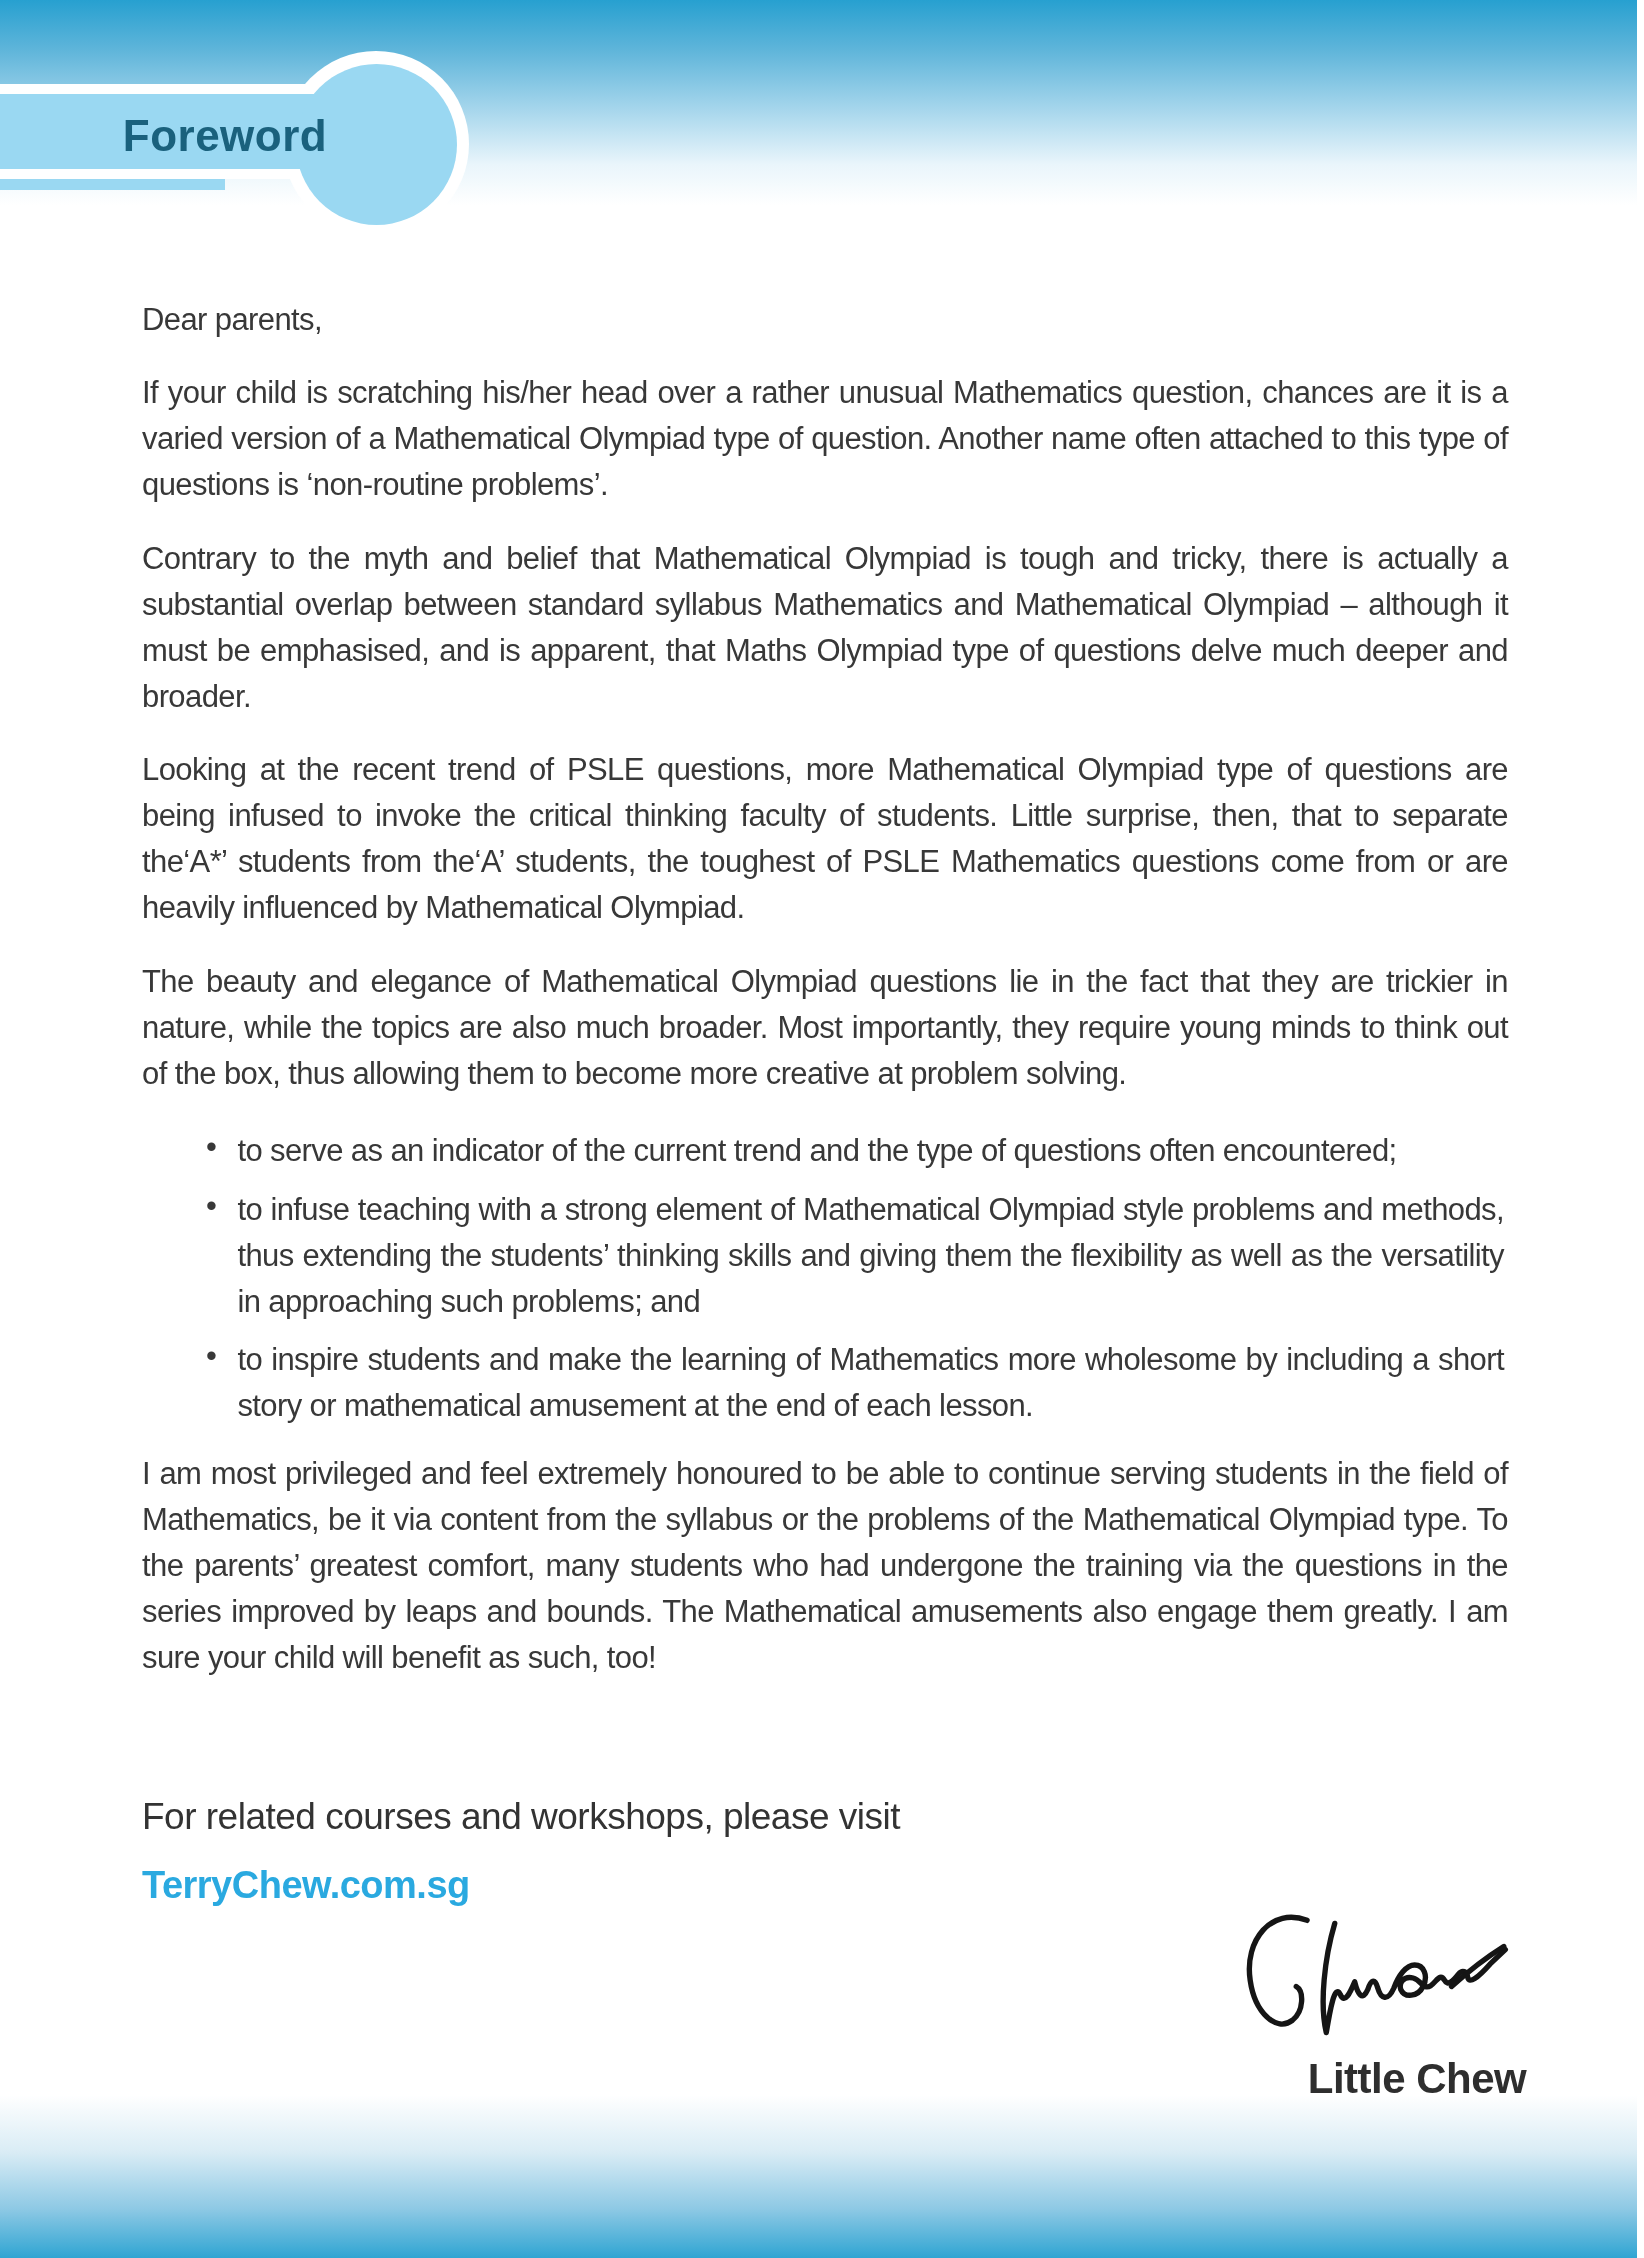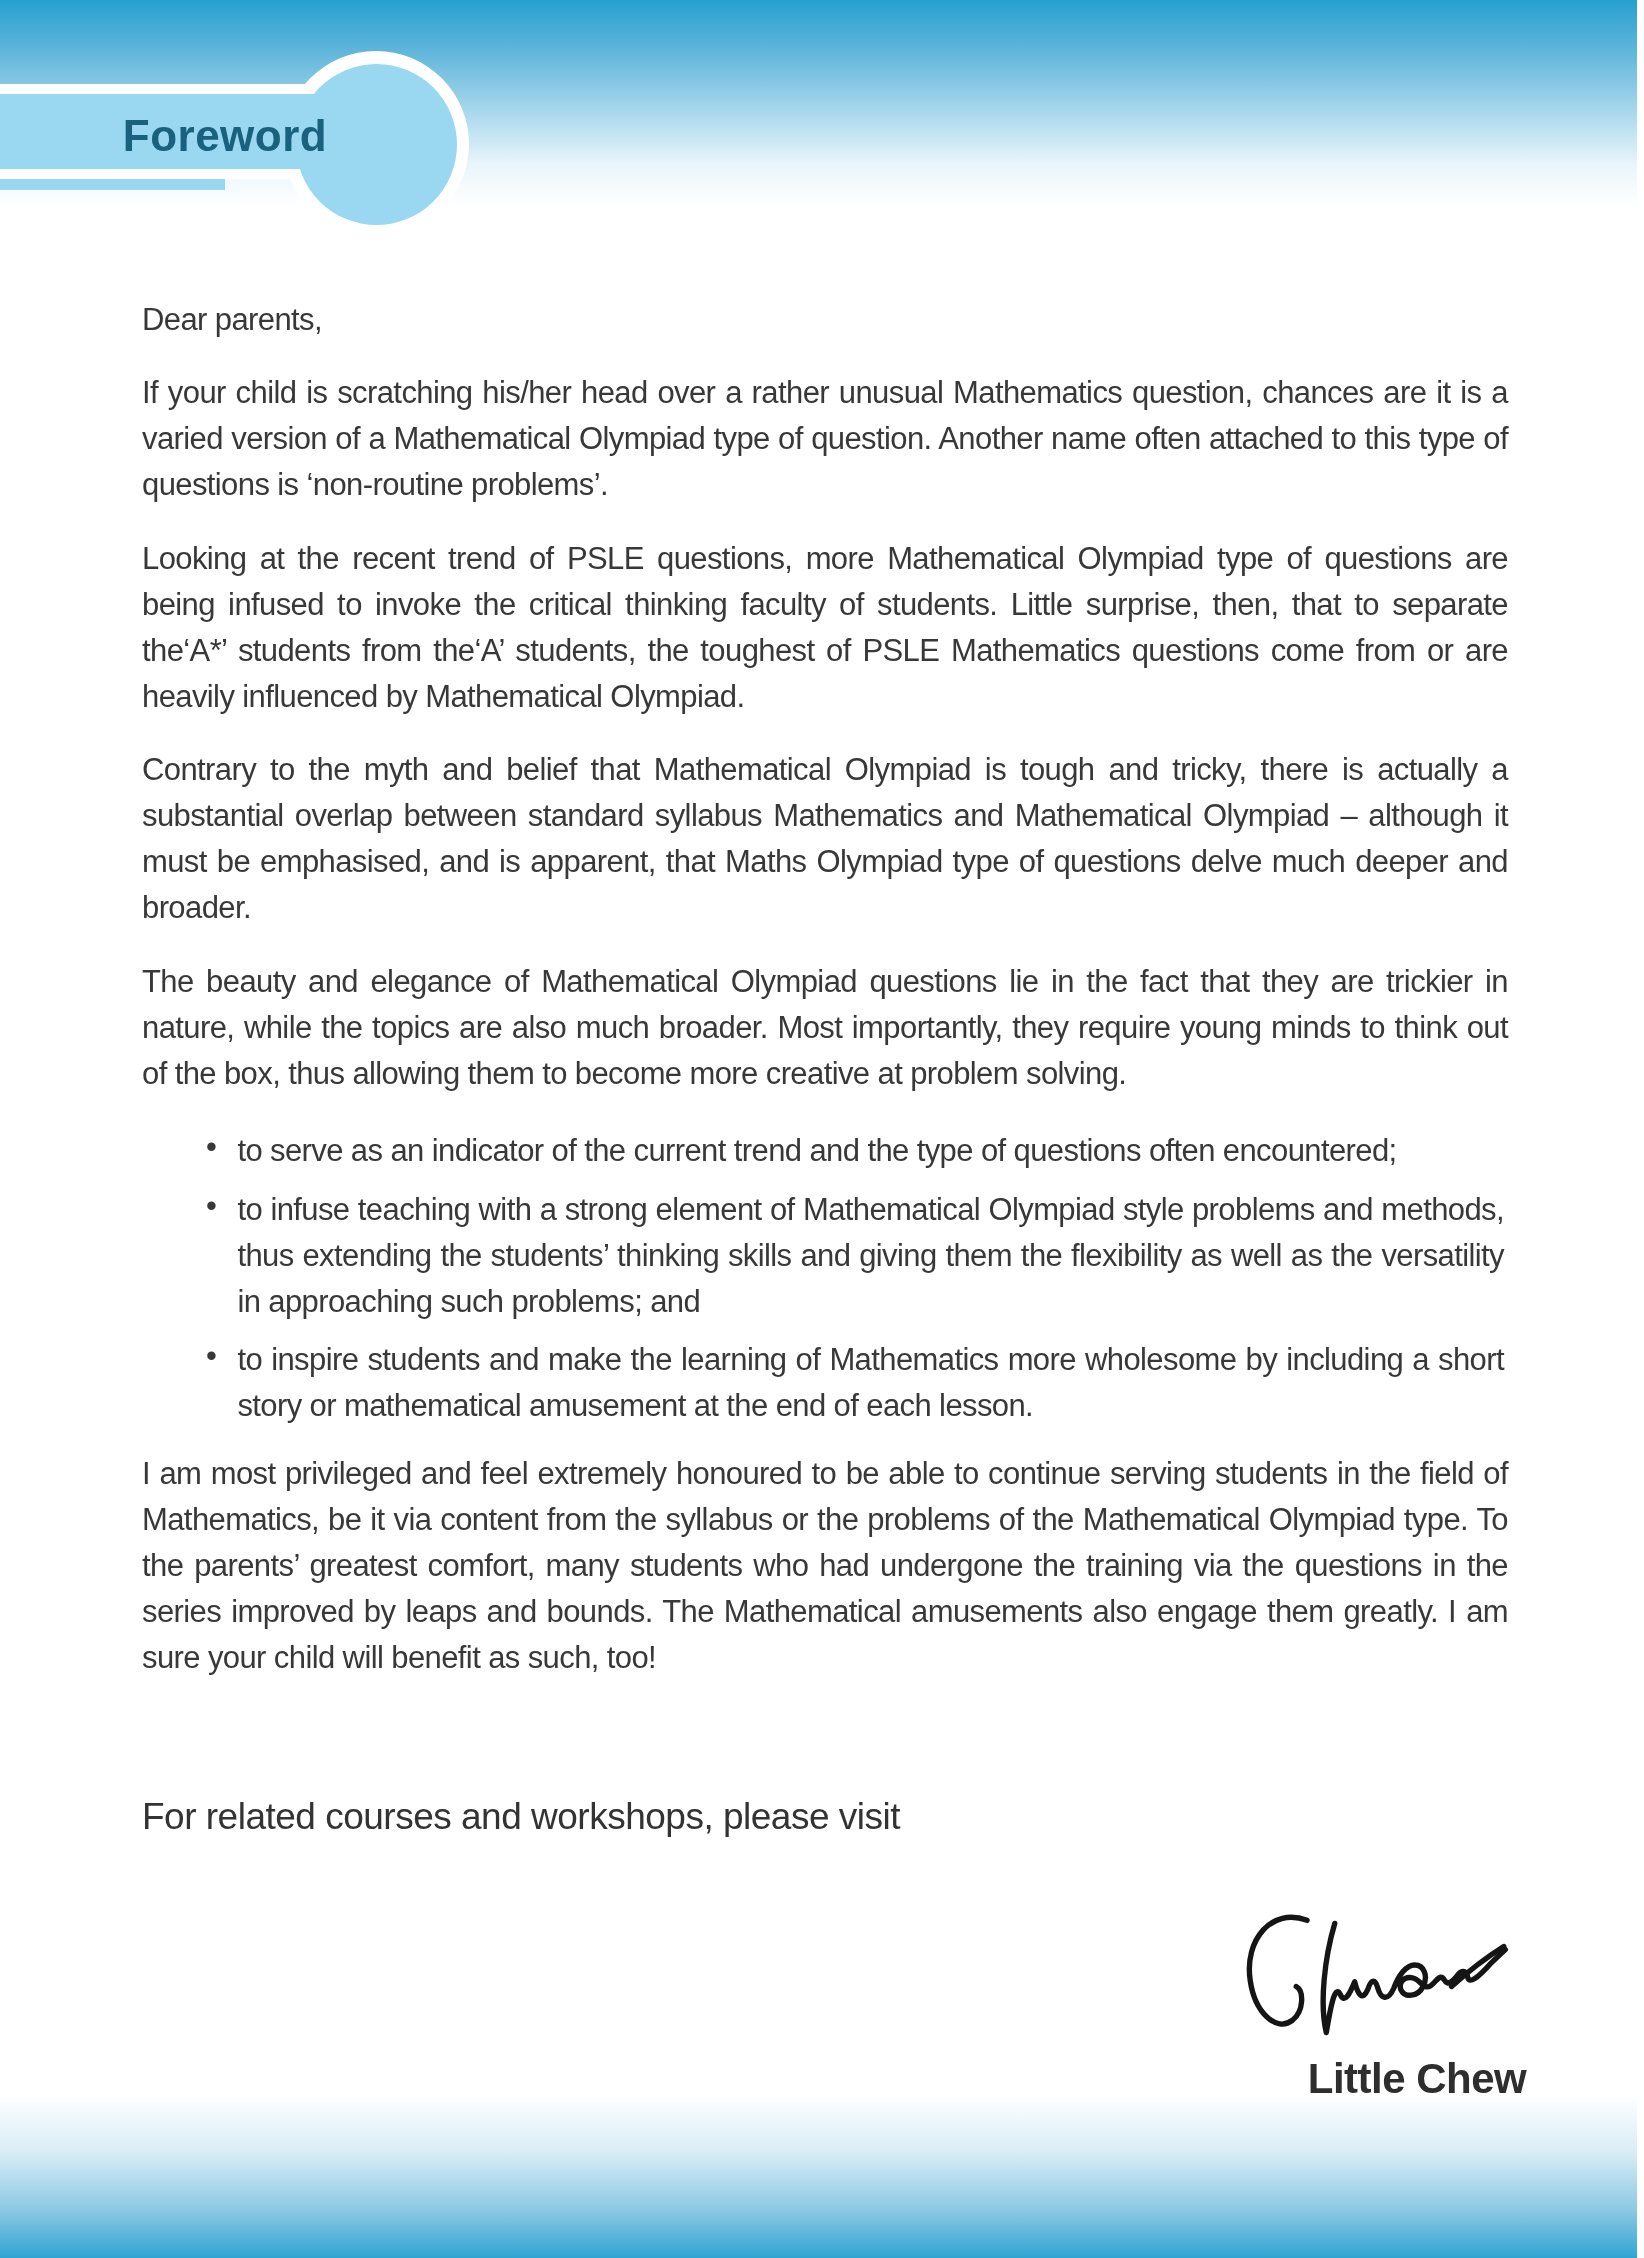--- a/index.html
+++ b/index.html
@@ -94,22 +94,22 @@
     <div class="tab-outline-circle"></div>
     <div class="tab-bar"></div>
     <div class="tab-circle"></div>
     <div class="page-title">Foreword</div>
   </div>
 
   <div class="content">
     <p class="salutation">Dear parents,</p>
 
     <p class="justify">If your child is scratching his/her head over a rather unusual Mathematics question, chances are it is a varied version of a Mathematical Olympiad type of question. Another name often attached to this type of questions is ‘non-routine problems’.</p>
+    <p class="justify">Contrary to the myth and belief that Mathematical Olympiad is tough and tricky, there is actually a substantial overlap between standard syllabus Mathematics and Mathematical Olympiad – although it must be emphasised, and is apparent, that Maths Olympiad type of questions delve much deeper and broader.</p>
     <p class="justify">Looking at the recent trend of PSLE questions, more Mathematical Olympiad type of questions are being infused to invoke the critical thinking faculty of students. Little surprise, then, that to separate the‘A*’ students from the‘A’ students, the toughest of PSLE Mathematics questions come from or are heavily influenced by Mathematical Olympiad.</p>
-    <p class="justify">Contrary to the myth and belief that Mathematical Olympiad is tough and tricky, there is actually a substantial overlap between standard syllabus Mathematics and Mathematical Olympiad – although it must be emphasised, and is apparent, that Maths Olympiad type of questions delve much deeper and broader.</p>
     <p class="justify">The beauty and elegance of Mathematical Olympiad questions lie in the fact that they are trickier in nature, while the topics are also much broader. Most importantly, they require young minds to think out of the box, thus allowing them to become more creative at problem solving.</p>
 
 
     <div class="bullets">
       <div class="bullet">
         <span class="dot">•</span>
         <p class="bullet-text">to serve as an indicator of the current trend and the type of questions often encountered;</p>
       </div>
       <div class="bullet">
         <span class="dot">•</span>
@@ -118,20 +118,21 @@
       <div class="bullet">
         <span class="dot">•</span>
         <p class="bullet-text">to inspire students and make the learning of Mathematics more wholesome by including a short story or mathematical amusement at the end of each lesson.</p>
       </div>
     </div>
 
     <p class="justify">I am most privileged and feel extremely honoured to be able to continue serving students in the field of Mathematics, be it via content from the syllabus or the problems of the Mathematical Olympiad type. To the parents’ greatest comfort, many students who had undergone the training via the questions in the series improved by leaps and bounds. The Mathematical amusements also engage them greatly. I am sure your child will benefit as such, too!</p>
 
     <div class="cta">
       <div class="cta-line">For related courses and workshops, please visit</div>
+      <div class="cta-link">TerryChew.com.sg</div>
     </div>
   </div>
 
   <div class="sig-block">
     <svg class="sig-svg" width="356" height="146" viewBox="0 0 380 190" preserveAspectRatio="xMidYMid meet">
       <path d="M112,20 C66,2 30,46 38,98 C44,140 72,166 93,150 C108,138 108,112 98,106" fill="none" stroke="#151515" stroke-width="7" stroke-linecap="round" stroke-linejoin="round"></path>
       <path d="M148,24 C135,68 128,128 137,166 C142,136 148,102 155,116 C161,130 168,114 174,100
                C178,116 184,126 191,110 C195,98 200,94 204,108 C208,122 217,126 225,108
                C231,92 241,78 252,78 C264,78 270,92 263,106 C256,120 239,121 234,110
                C231,101 238,92 250,95 C261,98 263,111 273,105 C281,99 285,88 291,98

